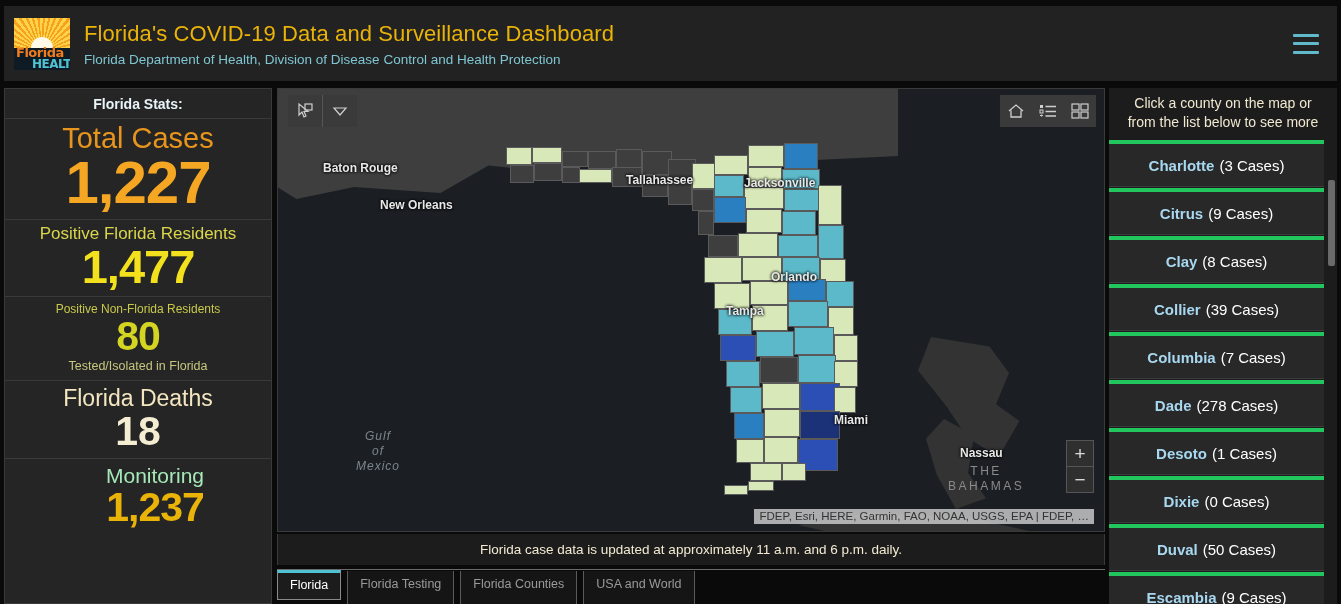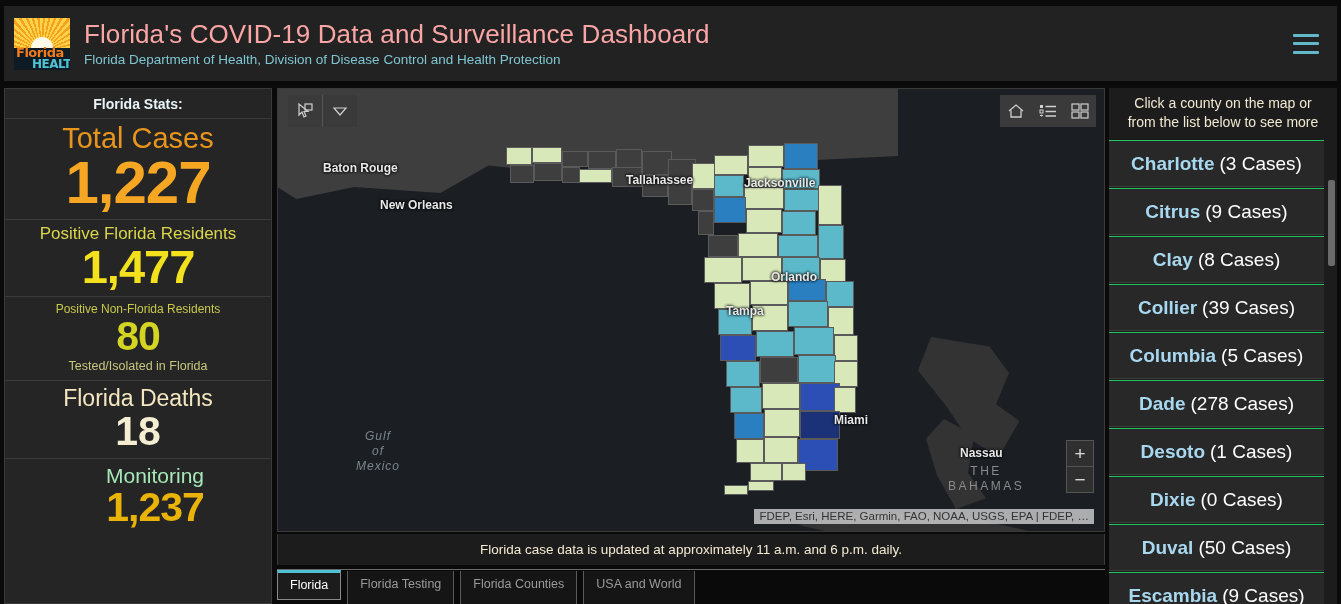--- a/index.html
+++ b/index.html
@@ -39,21 +39,21 @@
     font-size: 13px; font-weight: bold; color: #f07c1e; line-height: 12px;
     letter-spacing: -0.5px; font-family: "DejaVu Sans", sans-serif;
   }
   .logo .l2 {
     position: absolute; left: 18px; top: 40px; width: 52px;
     font-size: 12px; font-weight: bold; color: #4fc3d4; line-height: 12px;
     letter-spacing: -0.5px; font-family: "DejaVu Sans", sans-serif;
   }
   #title-block { margin-left: 14px; }
   #app-title {
-    font-size: 26px; color: #fca5a5; font-weight: normal;
+    font-size: 22px; color: #eab308; font-weight: normal;
     letter-spacing: 0.1px; line-height: 30px;
   }
   #app-subtitle {
     font-size: 13.5px; color: #7fc6d2; line-height: 18px; margin-top: 2px;
   }
   #menu-btn {
     position: absolute; right: 18px; top: 50%; transform: translateY(-50%);
     width: 26px; height: 20px; display: flex; flex-direction: column;
     justify-content: space-between; cursor: pointer;
   }
@@ -190,22 +190,22 @@
     position: absolute; left: 1105px; top: 0; width: 228px; height: 516px;
     background: #1c1c1c; overflow: hidden;
   }
   #counties-head {
     padding: 6px 10px 8px; text-align: center; color: #f0e8d0;
     font-size: 14px; line-height: 19px; background: #1c1c1c;
   }
   #county-list { position: relative; }
   .county-item {
     height: 47px; display: flex; align-items: center; justify-content: center;
-    background: #282828; border-top: 1px solid #22c55e; border-bottom: 1px solid #3c3c3c;
-    margin-bottom: 1px; font-size: 19px; color: #ffffff; cursor: pointer; width: 215px;
+    background: #282828; border-top: 4px solid #22c55e; border-bottom: 1px solid #3c3c3c;
+    margin-bottom: 1px; font-size: 15px; color: #ffffff; cursor: pointer; width: 215px;
   }
   .county-item .cname { color: #a8d8f0; font-weight: bold; margin-right: 5px; }
   #cl-scroll {
     position: absolute; right: 2px; top: 92px; width: 7px; height: 86px;
     background: #6a6a6a; border-radius: 2px;
   }
 </style>
 </head>
 <body>
 
@@ -440,21 +440,21 @@
           <div class="county-item">
             <span class="cname">Clay</span>
             <span>(8 Cases)</span>
           </div>
           <div class="county-item">
             <span class="cname">Collier</span>
             <span>(39 Cases)</span>
           </div>
           <div class="county-item">
             <span class="cname">Columbia</span>
-            <span>(5 Cases)</span>
+            <span>(7 Cases)</span>
           </div>
           <div class="county-item">
             <span class="cname">Dade</span>
             <span>(278 Cases)</span>
           </div>
           <div class="county-item">
             <span class="cname">Desoto</span>
             <span>(1 Cases)</span>
           </div>
           <div class="county-item">

